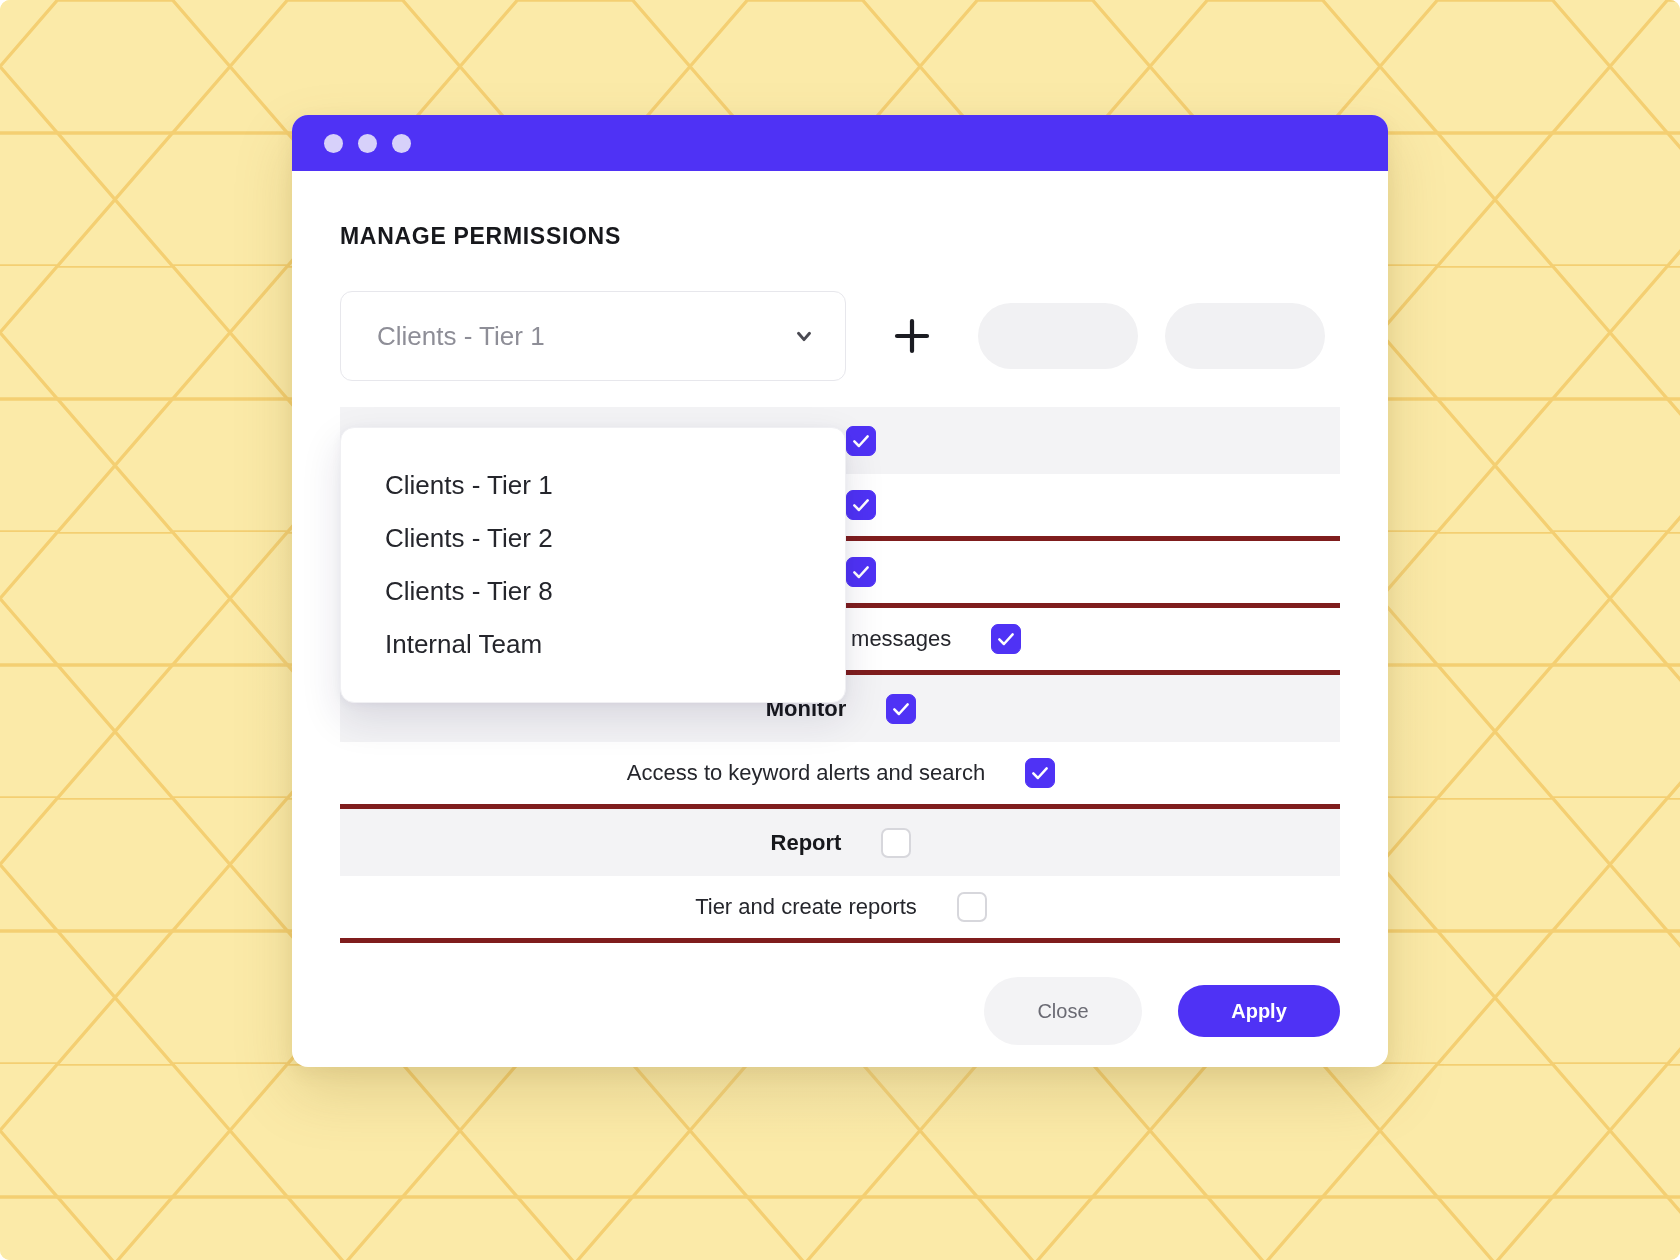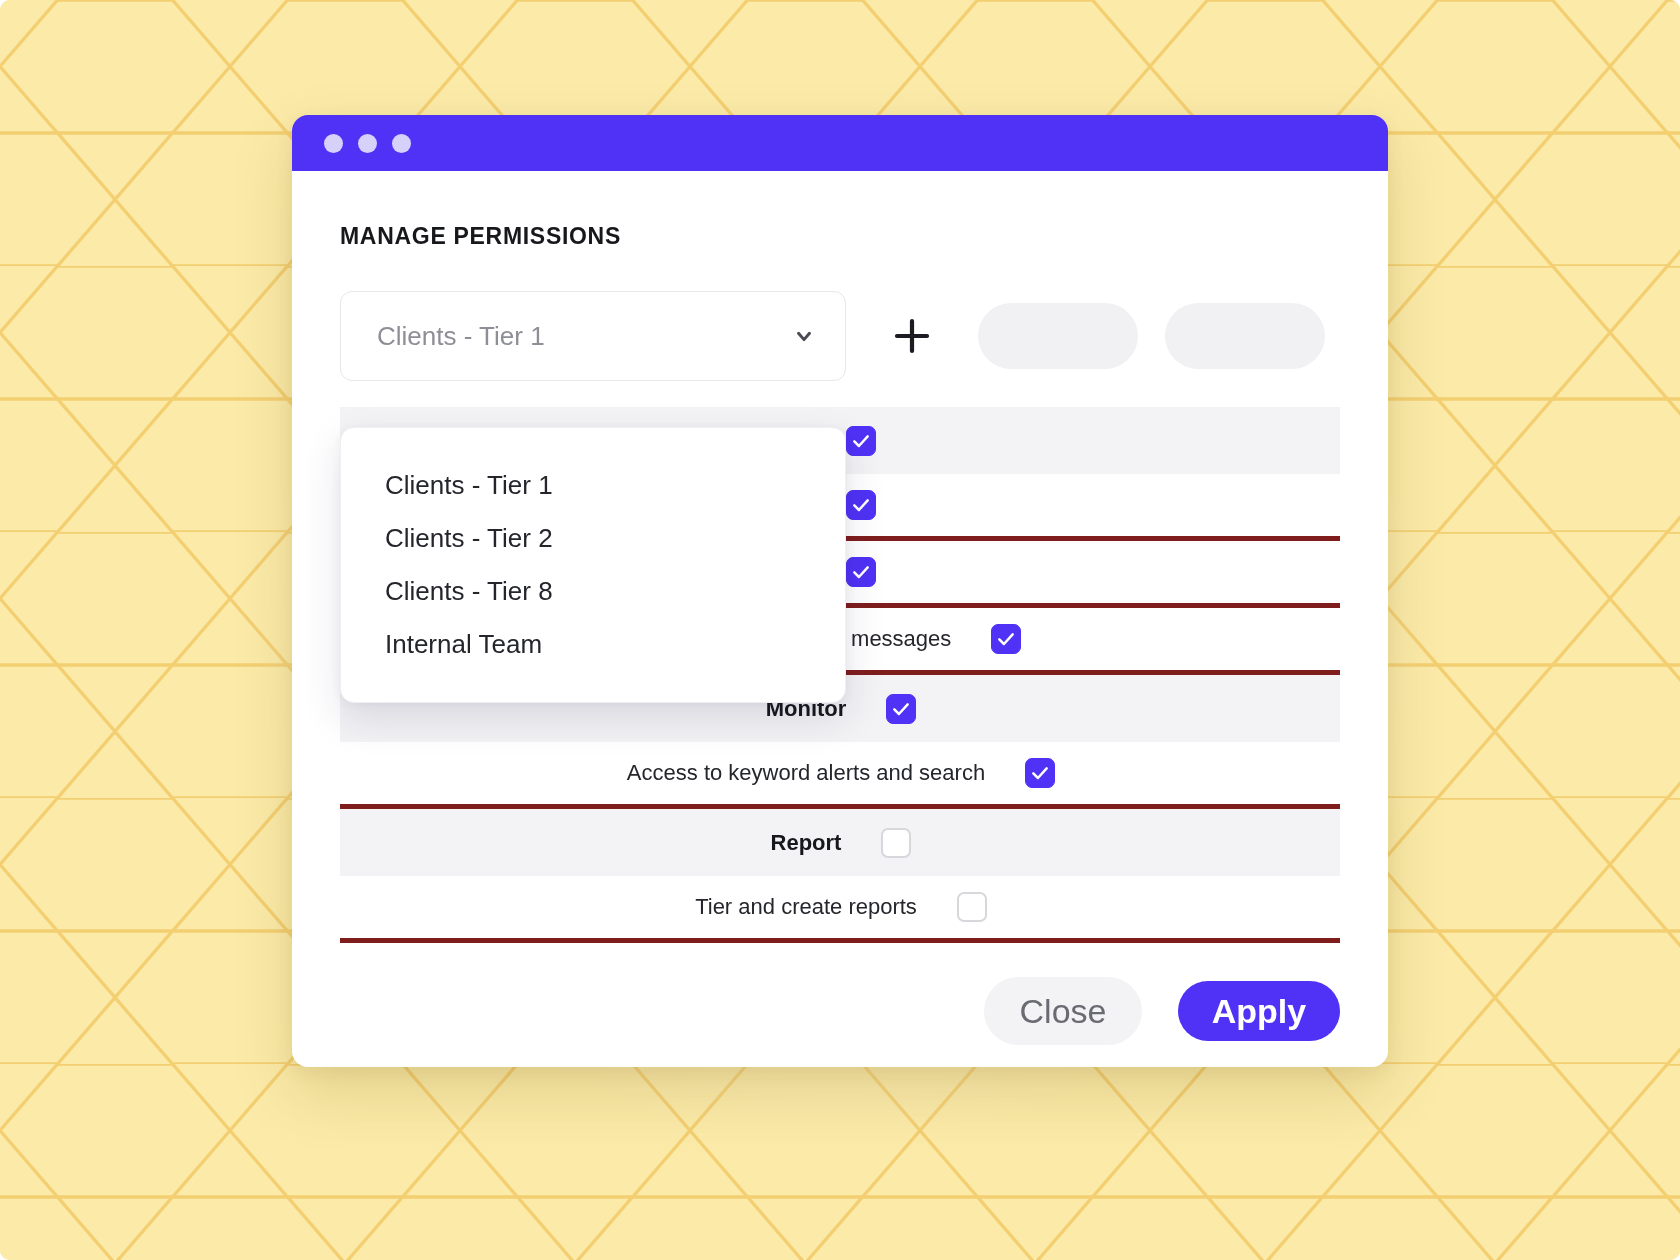--- a/index.html
+++ b/index.html
@@ -196,33 +196,33 @@
     padding-bottom: 43px;
     padding-top: 34px;
     display: flex;
     justify-content: flex-end;
     align-items: center;
     gap: 36px;
   }
   .btn {
     border: none;
     border-radius: 34px;
-    font-size: 34px;
+    font-size: 20px;
     cursor: pointer;
     font-family: "Liberation Sans", sans-serif;
   }
   #close-btn {
     width: 158px;
     height: 68px;
     background: #f3f3f5;
     color: #6a6a73;
   }
   #apply-btn {
     width: 162px;
-    height: 60px;
+    height: 52px;
     background: #4f32f5;
     color: #ffffff;
     font-weight: 700;
   }
 
   
   #dropdown {
     position: absolute;
     left: 48px;
     top: 256px;

